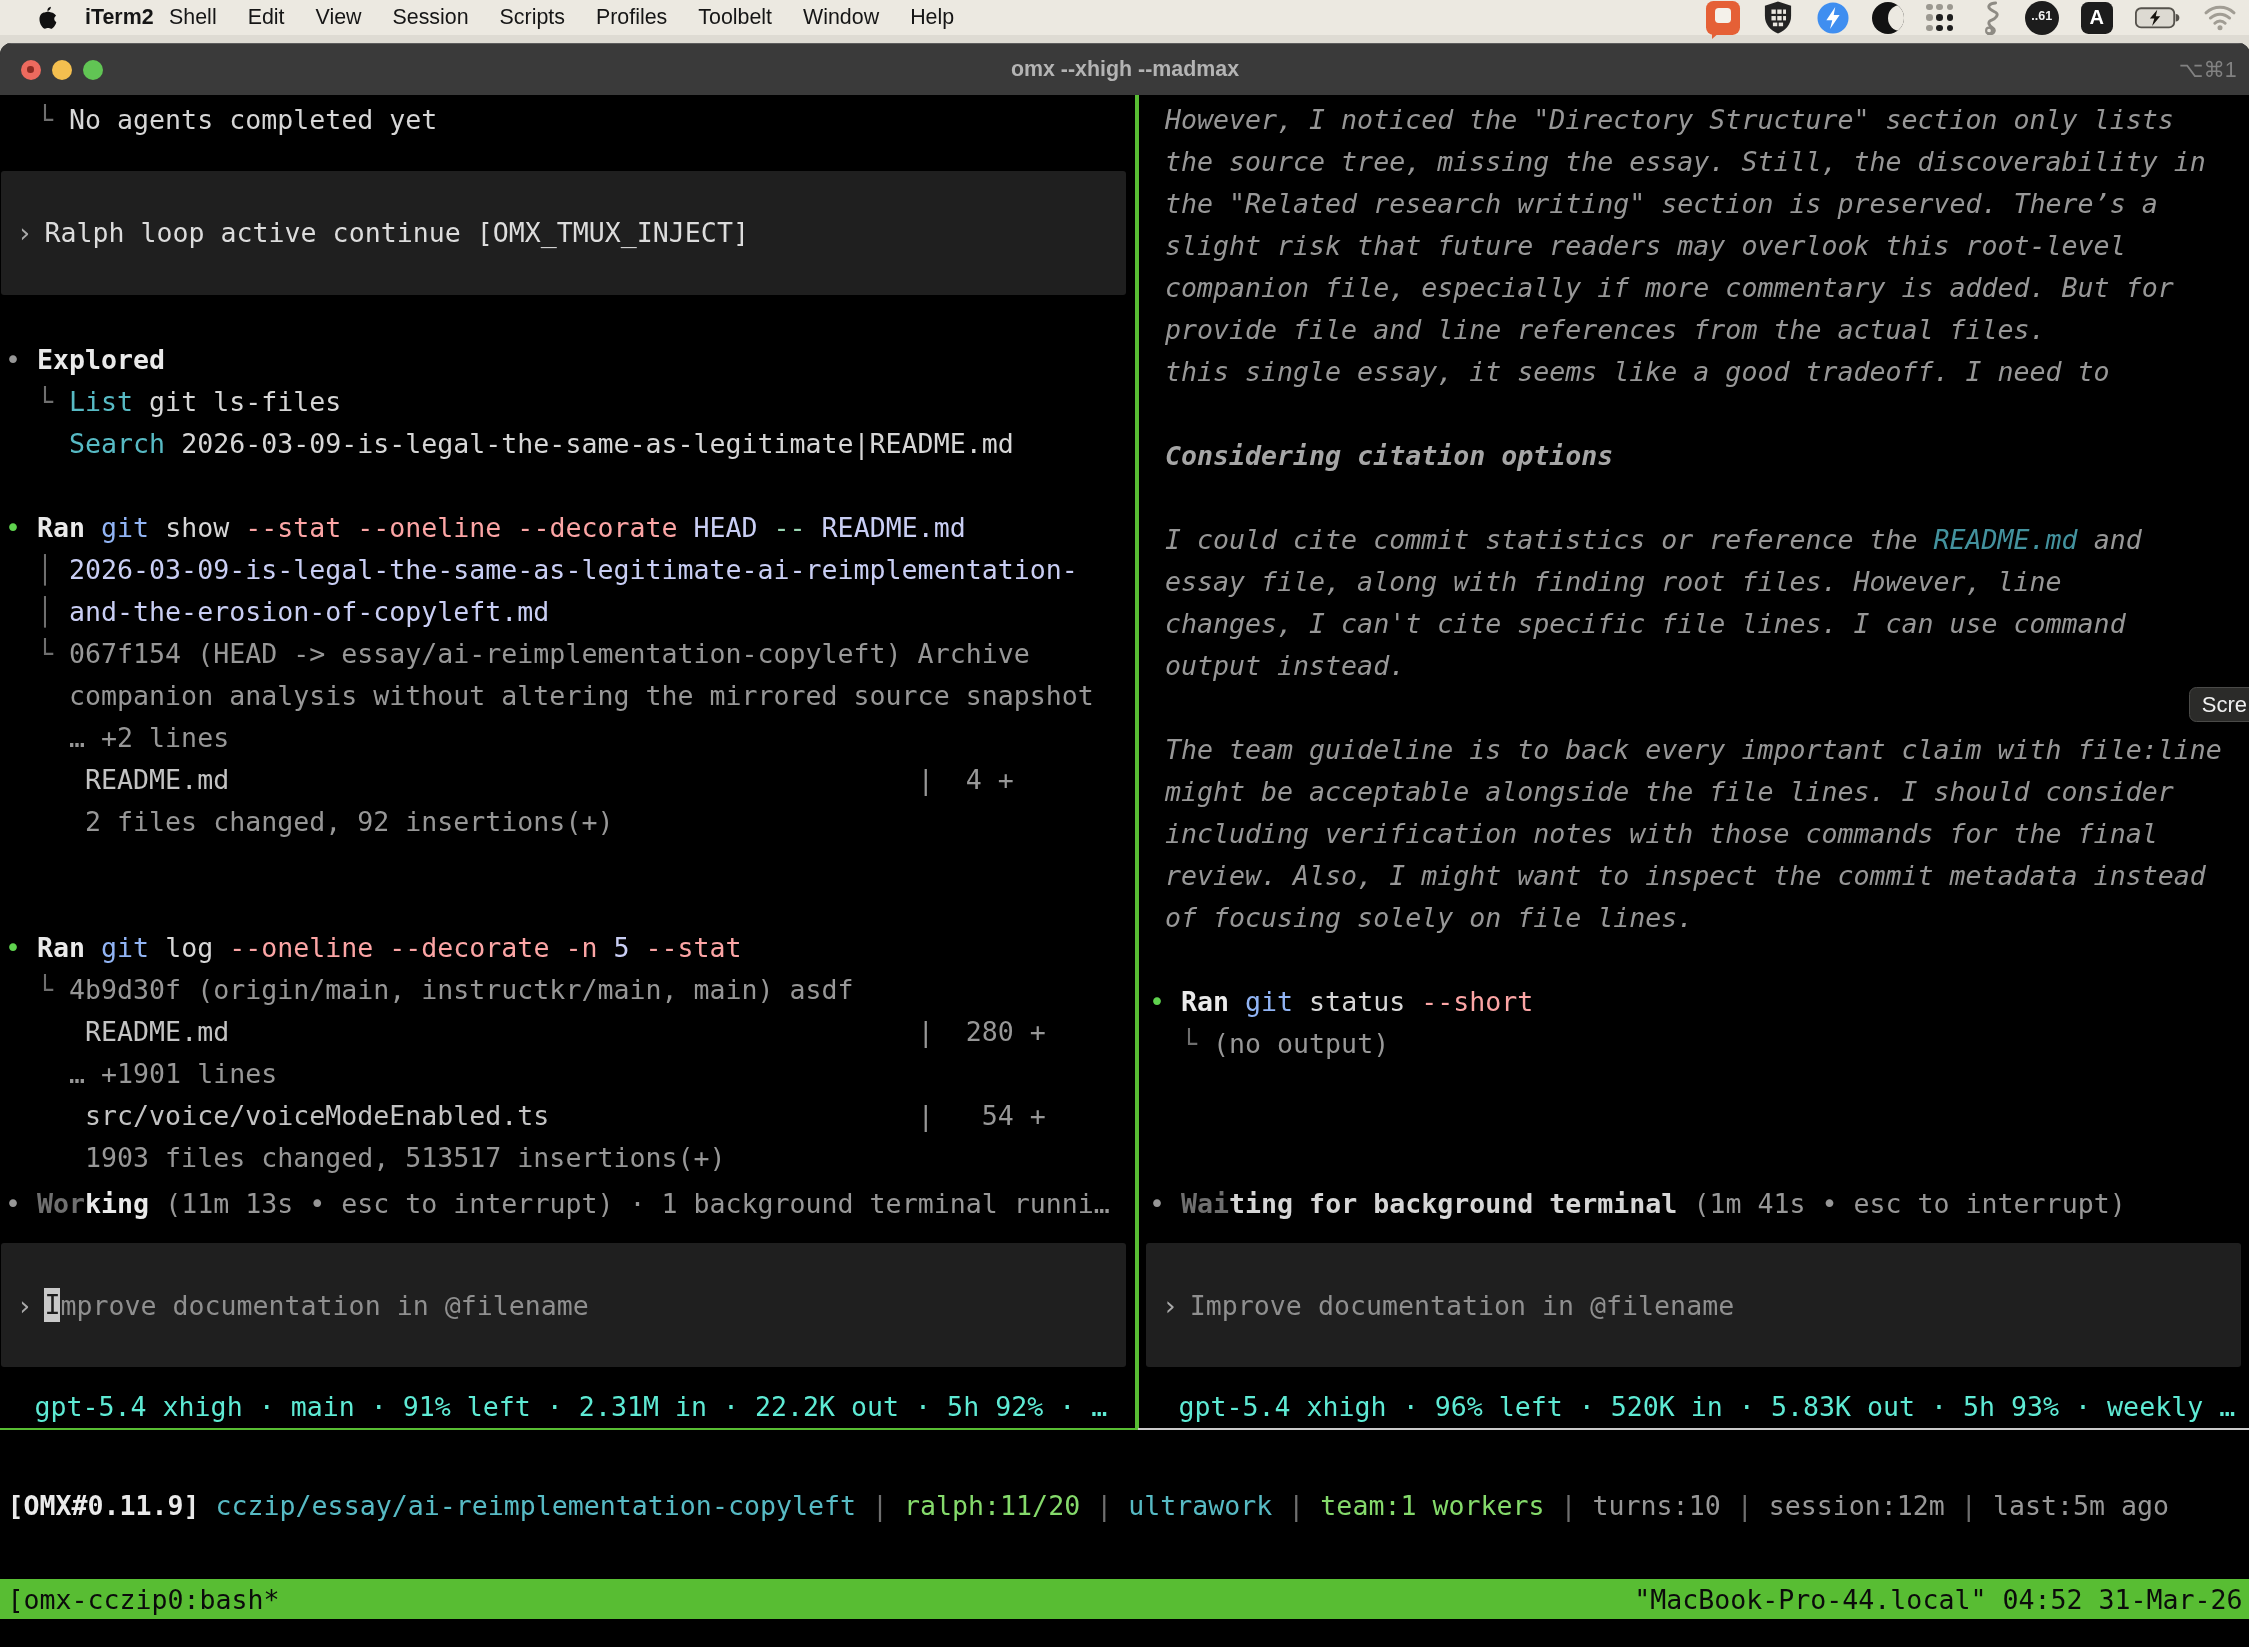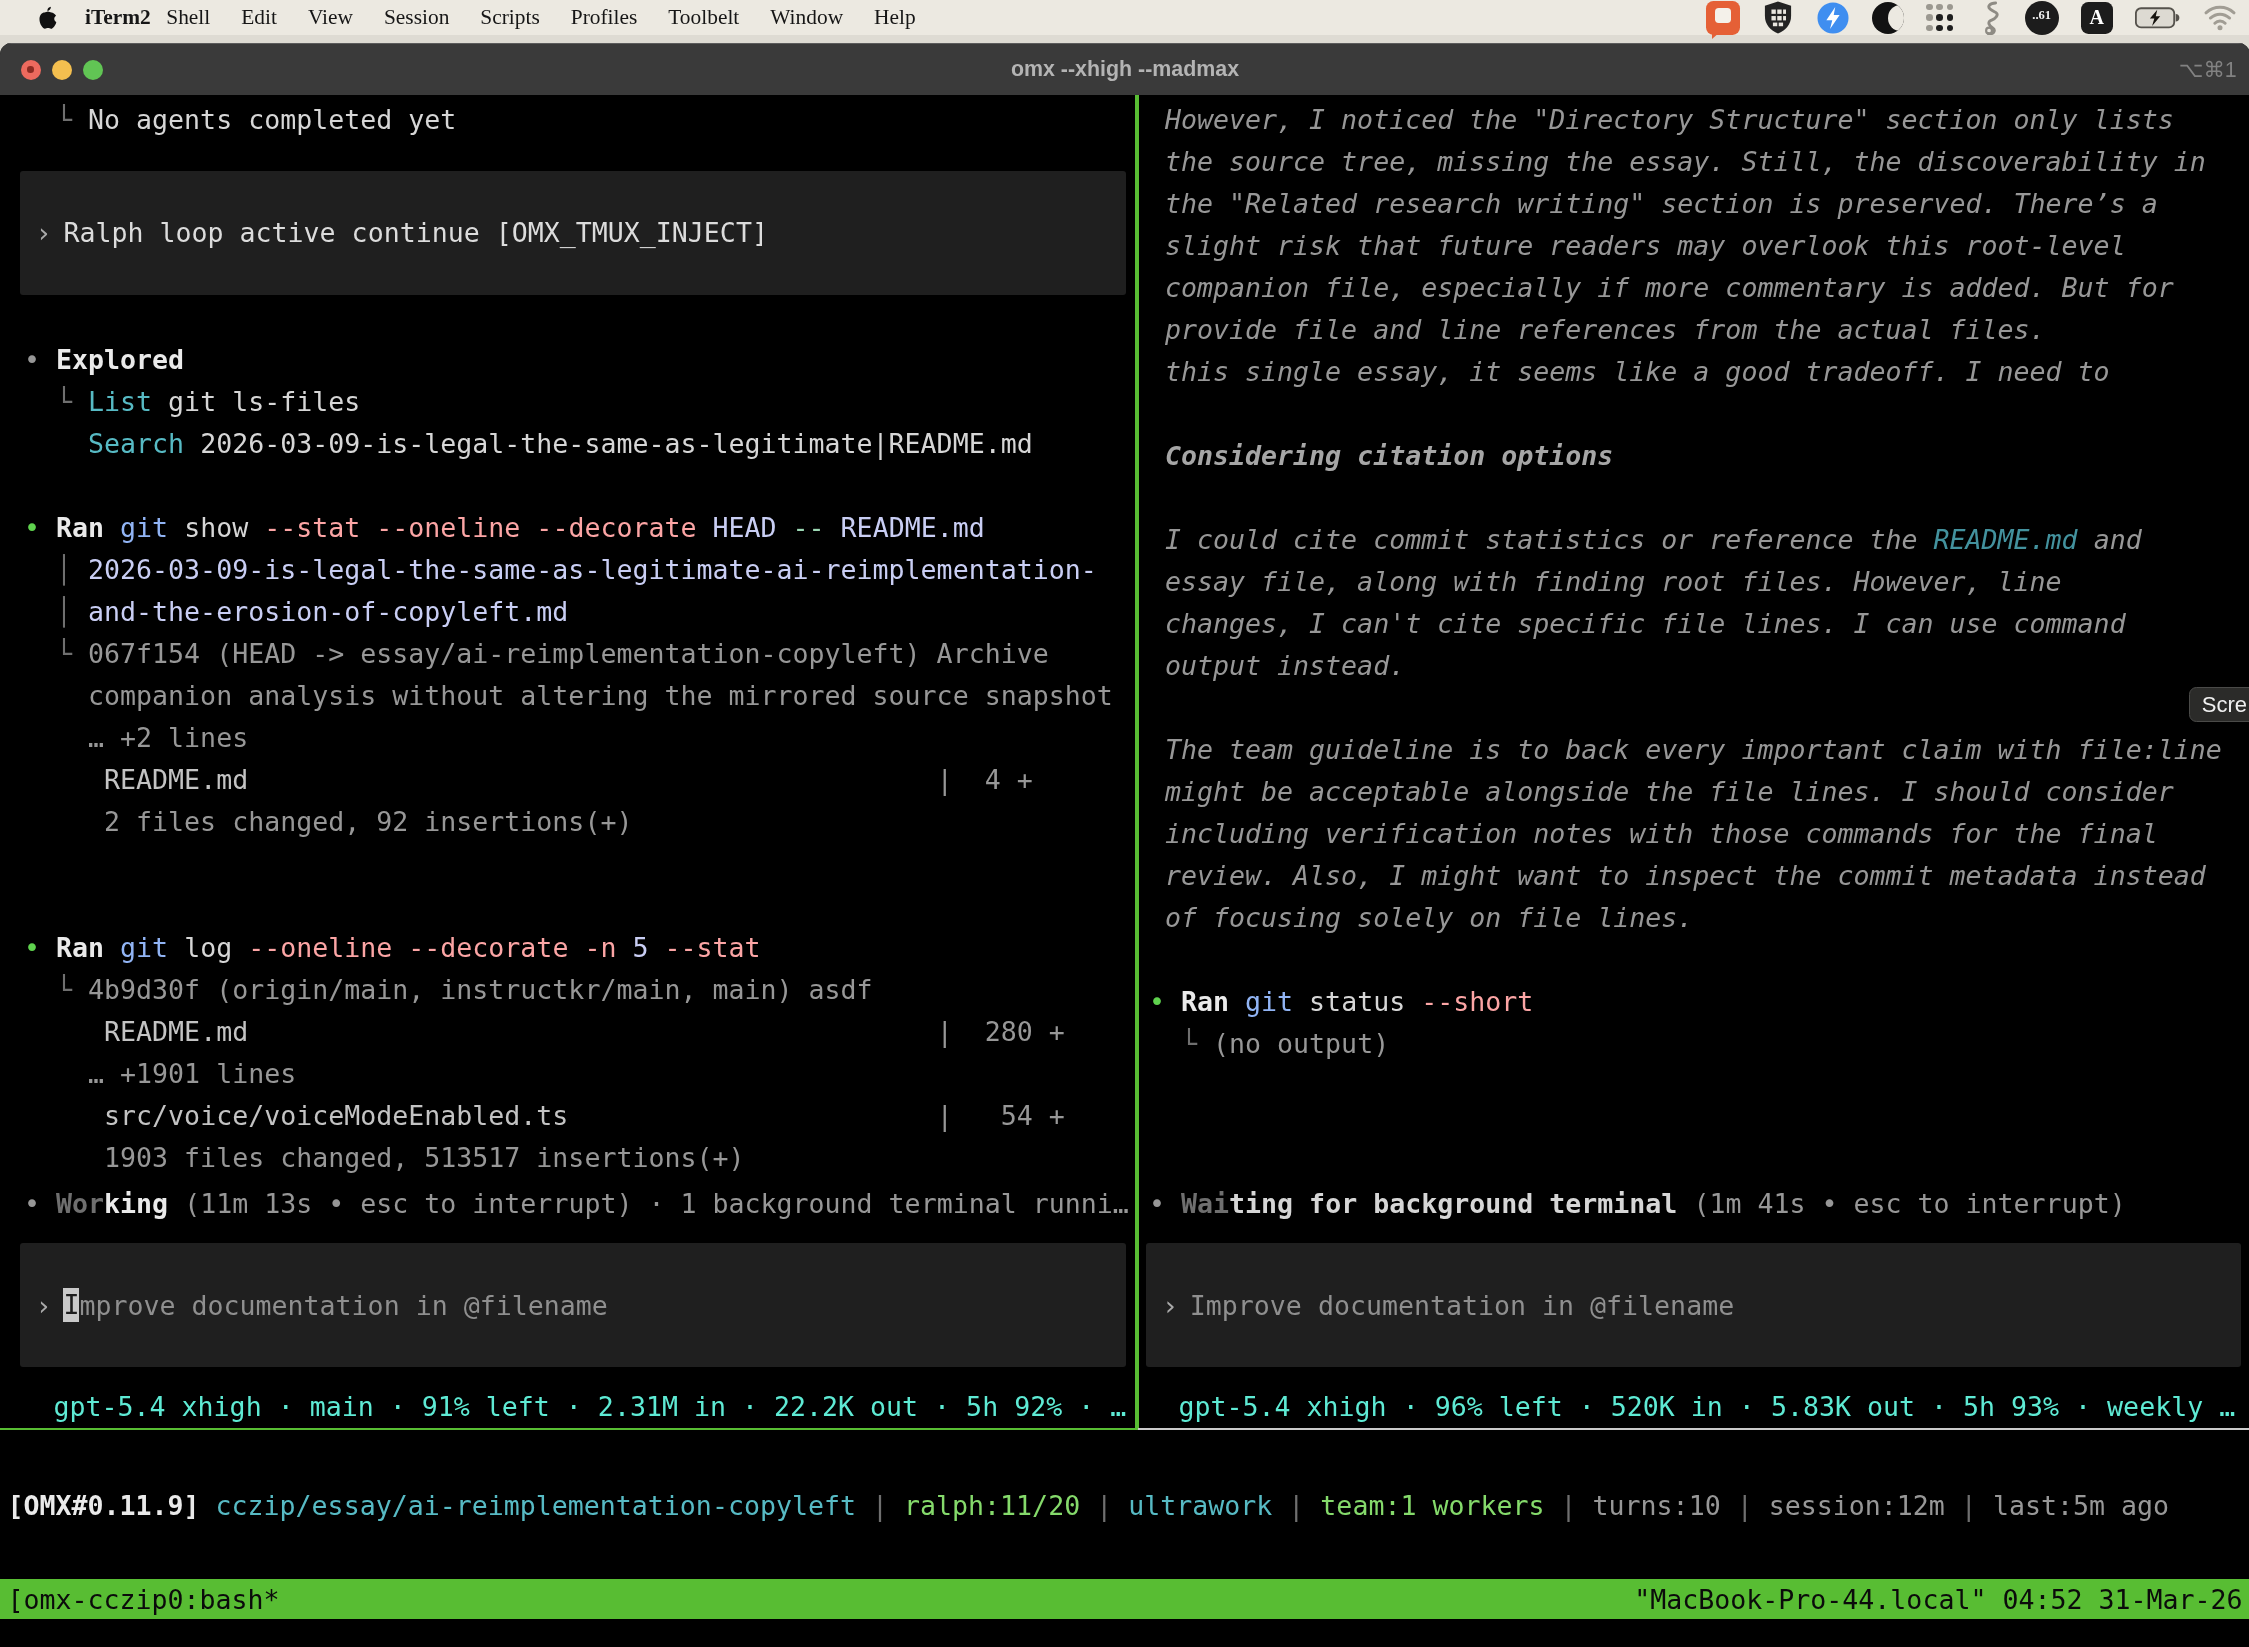--- a/index.html
+++ b/index.html
@@ -1,20 +1,20 @@
 <!DOCTYPE html>
 <html style="font-size:11.8px"><head>
 <meta charset="utf-8">
 <style>
   html,body{margin:0;padding:0;background:#000;}
   #screen{position:relative;width:2250px;height:1648px;overflow:hidden;background:#000;
           font-family:"DejaVu Sans Mono",monospace;}
   
   .menubar{height:35px;background:#ecE9e1;display:flex;align-items:center;
-           font-family:Liberation Serif, serif;font-size:21.4px;color:#161616;}
+           font-family:Liberation Sans, sans-serif;font-size:21.4px;color:#161616;}
   .apple{margin-left:38px;display:flex;align-items:center;}
   .appname{font-weight:700;margin-left:28px;}
   .menu-items{display:flex;}
   .mi{padding:0 15.5px;}
   .mb-status{margin-left:auto;display:flex;align-items:center;gap:22px;margin-right:13.3px;}
   .icn{display:flex;align-items:center;justify-content:center;}
   .chat{width:34px;height:34px;border-radius:7.4px;background:#e56036;position:relative;}
   .chat .inner{position:absolute;left:8.9px;top:7.4px;width:16px;height:14.8px;background:#f4f1ea;border-radius:3.7px;}
   .chat:after{content:"";position:absolute;left:5.9px;bottom:-4.4px;border-left:8.9px solid #e56036;border-bottom:7.4px solid transparent;}
   .circle61{width:34px;height:34px;border-radius:50%;background:#1c1c1c;color:#f2f2f2;
@@ -37,21 +37,21 @@
   .tl-red:after{content:"";position:absolute;left:6.6px;top:6.6px;width:6.6px;height:6.6px;border-radius:50%;background:#8d2b22;}
   .tl-yellow{background:#f4bf4f;}
   .tl-green{background:#61c554;}
   .wtitle{position:absolute;left:0;right:0;top:0;height:51px;display:flex;align-items:center;justify-content:center;
           color:#b4b4b4;font-weight:700;font-size:21.4px;}
   .wshort{position:absolute;right:13.3px;top:0;height:51px;display:flex;align-items:center;color:#828282;font-size:21.4px;}
   
   .term{height:1540px;display:flex;flex-direction:column;background:#000;font-size:26.6px;}
   .panes{height:1333px;display:flex;}
   .pane{display:flex;flex-direction:column;padding-top:4.4px;box-sizing:border-box;overflow:hidden;}
-  .pane-left{width:1135px;padding-left:24px;padding-right:3px;}
+  .pane-left{width:1135px;padding-left:5px;padding-right:3px;}
   .pane-right{flex:1;padding-left:10.3px;padding-right:3px;}
   .divider{width:3.7px;background:#58bd33;height:100%;}
   .tl{height:42px;line-height:42px;white-space:pre;overflow:hidden;}
   .inputbox{background:#1f1f1f;height:124px;border-radius:3px;display:flex;align-items:center;padding-left:16px;box-sizing:border-box;}
   .ib-left1{margin:29.5px 5.9px 44px -4.4px;}
   .ib-bottom{margin:17.7px 5.9px 19px -4.4px;}
   .pane-right .ib-bottom{margin-left:-3px;}
   .prompt{color:#a9a9a9;margin-right:11.8px;}
   .cmdtext{color:#dcdcdc;}
   .cursor{display:inline-block;width:16px;background:#c9c9c9;color:#1d1d1d;text-align:center;height:34px;line-height:34px;}

